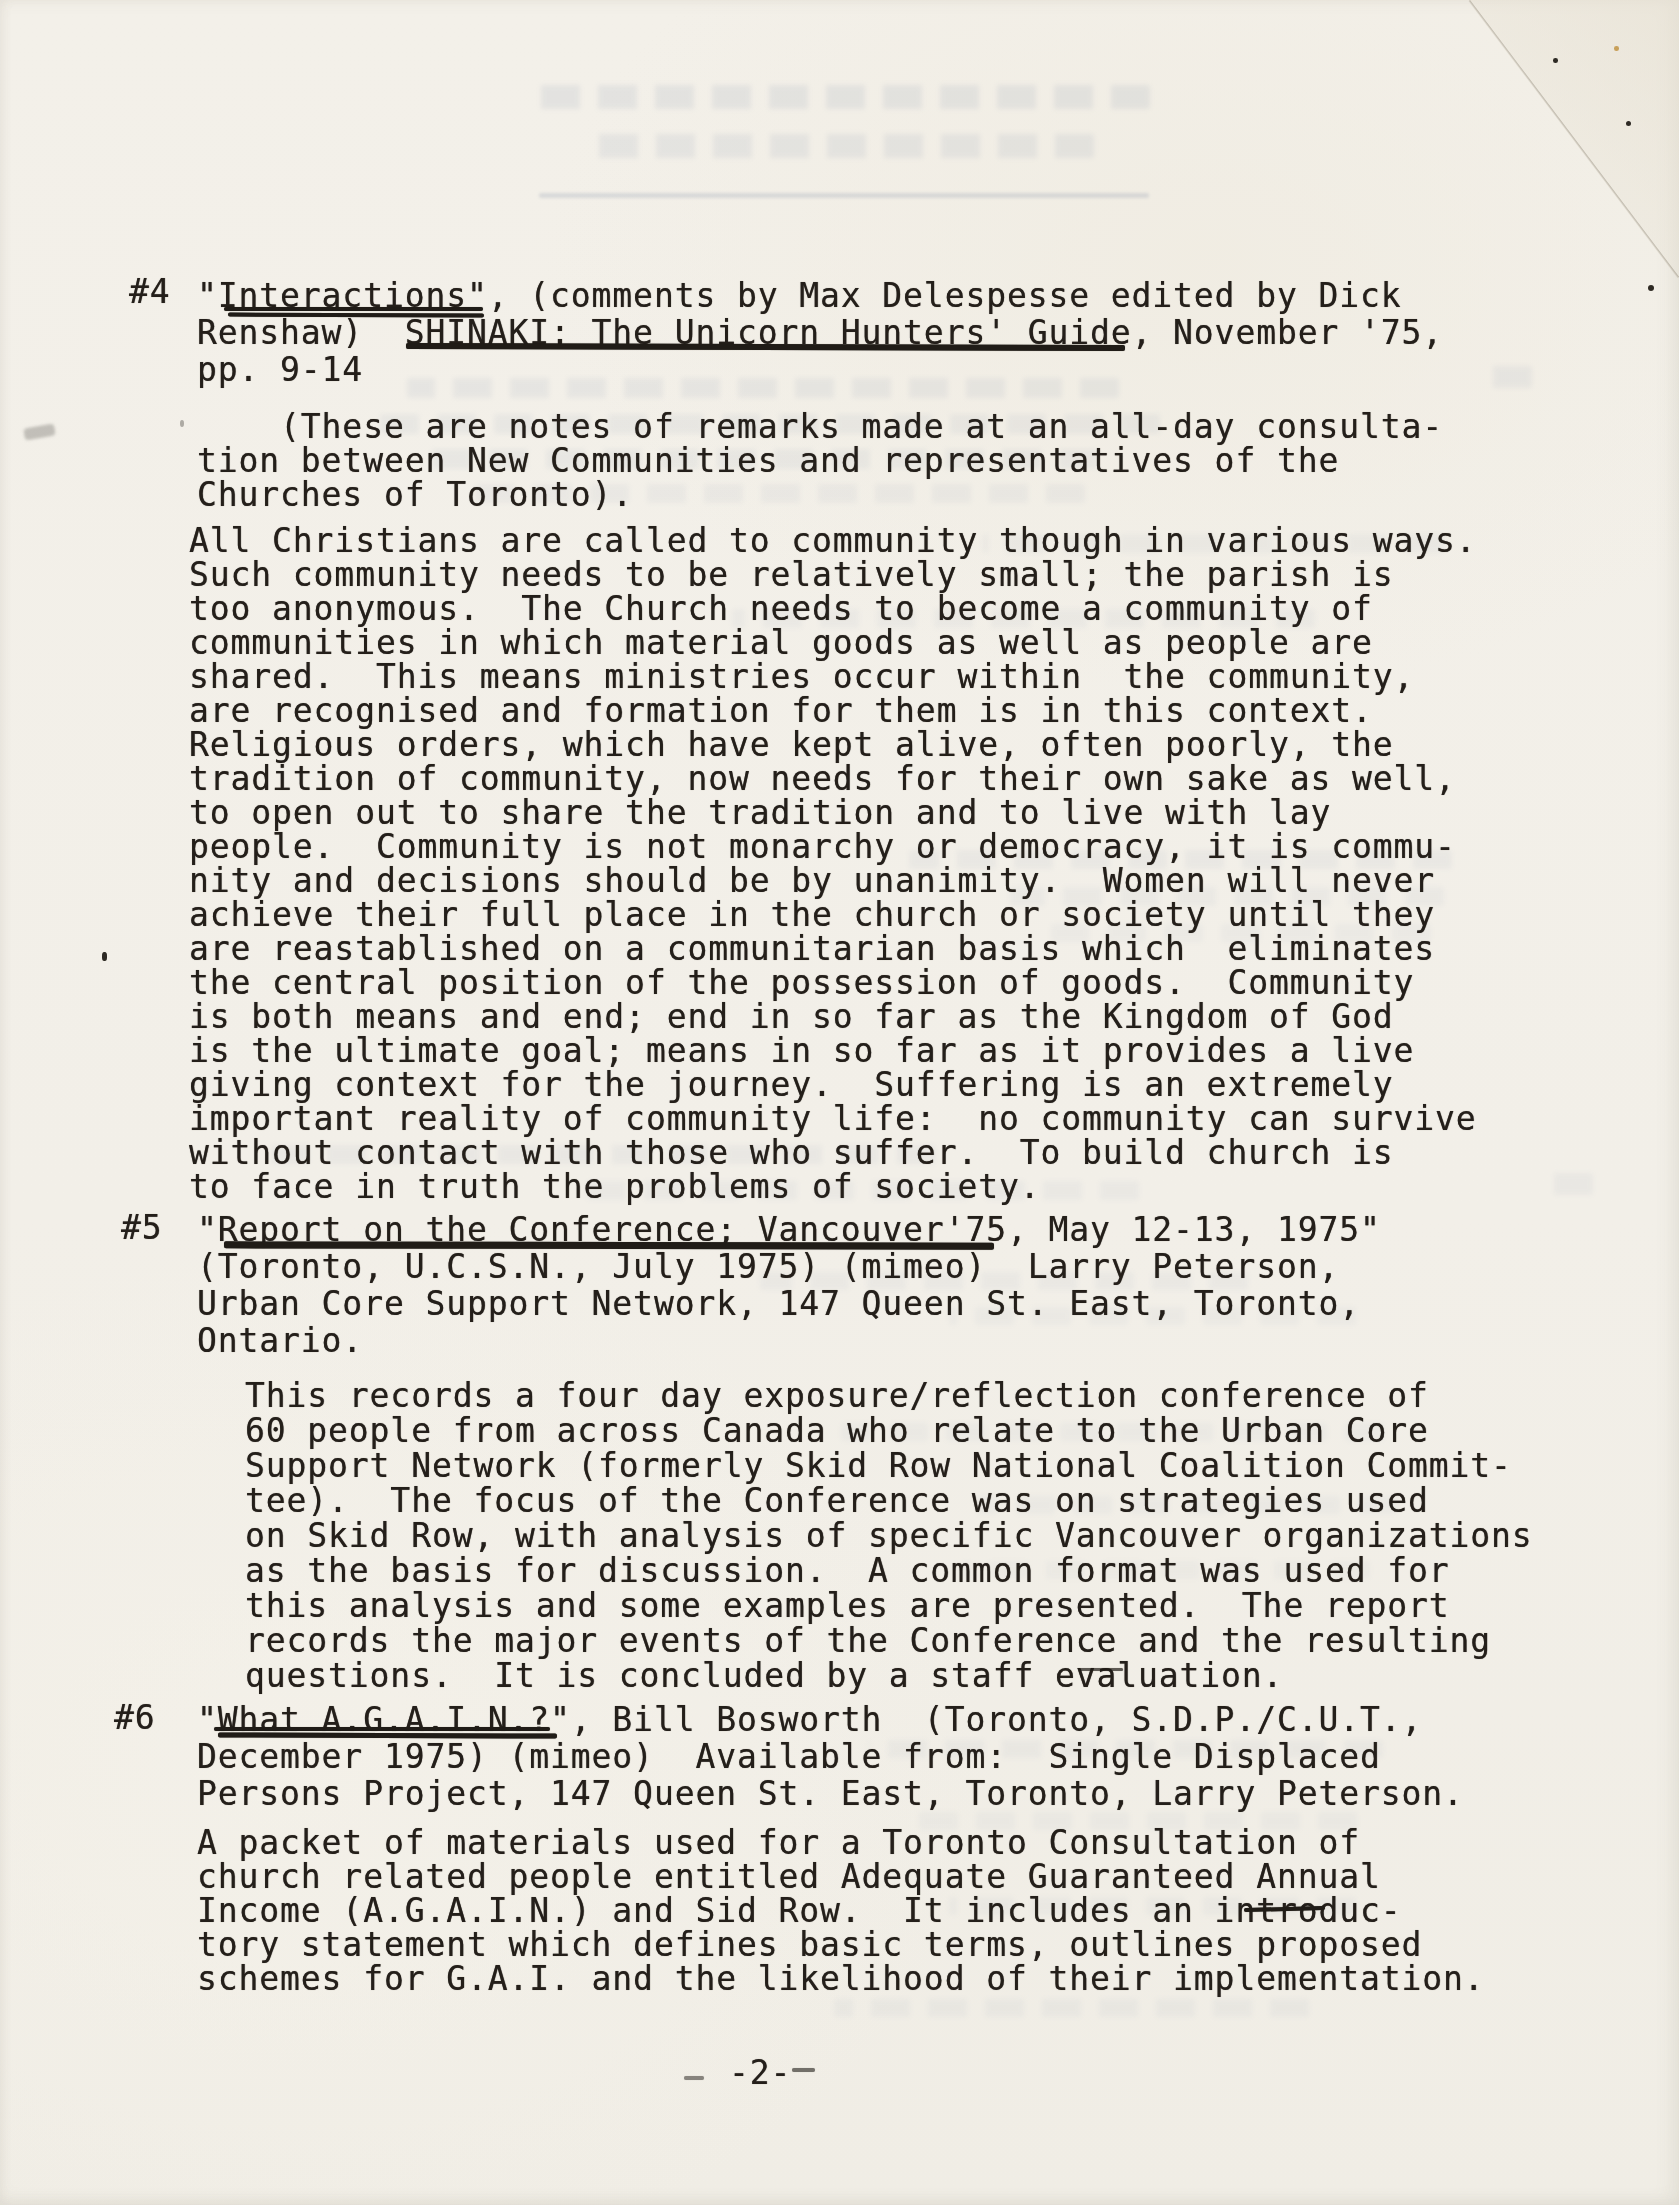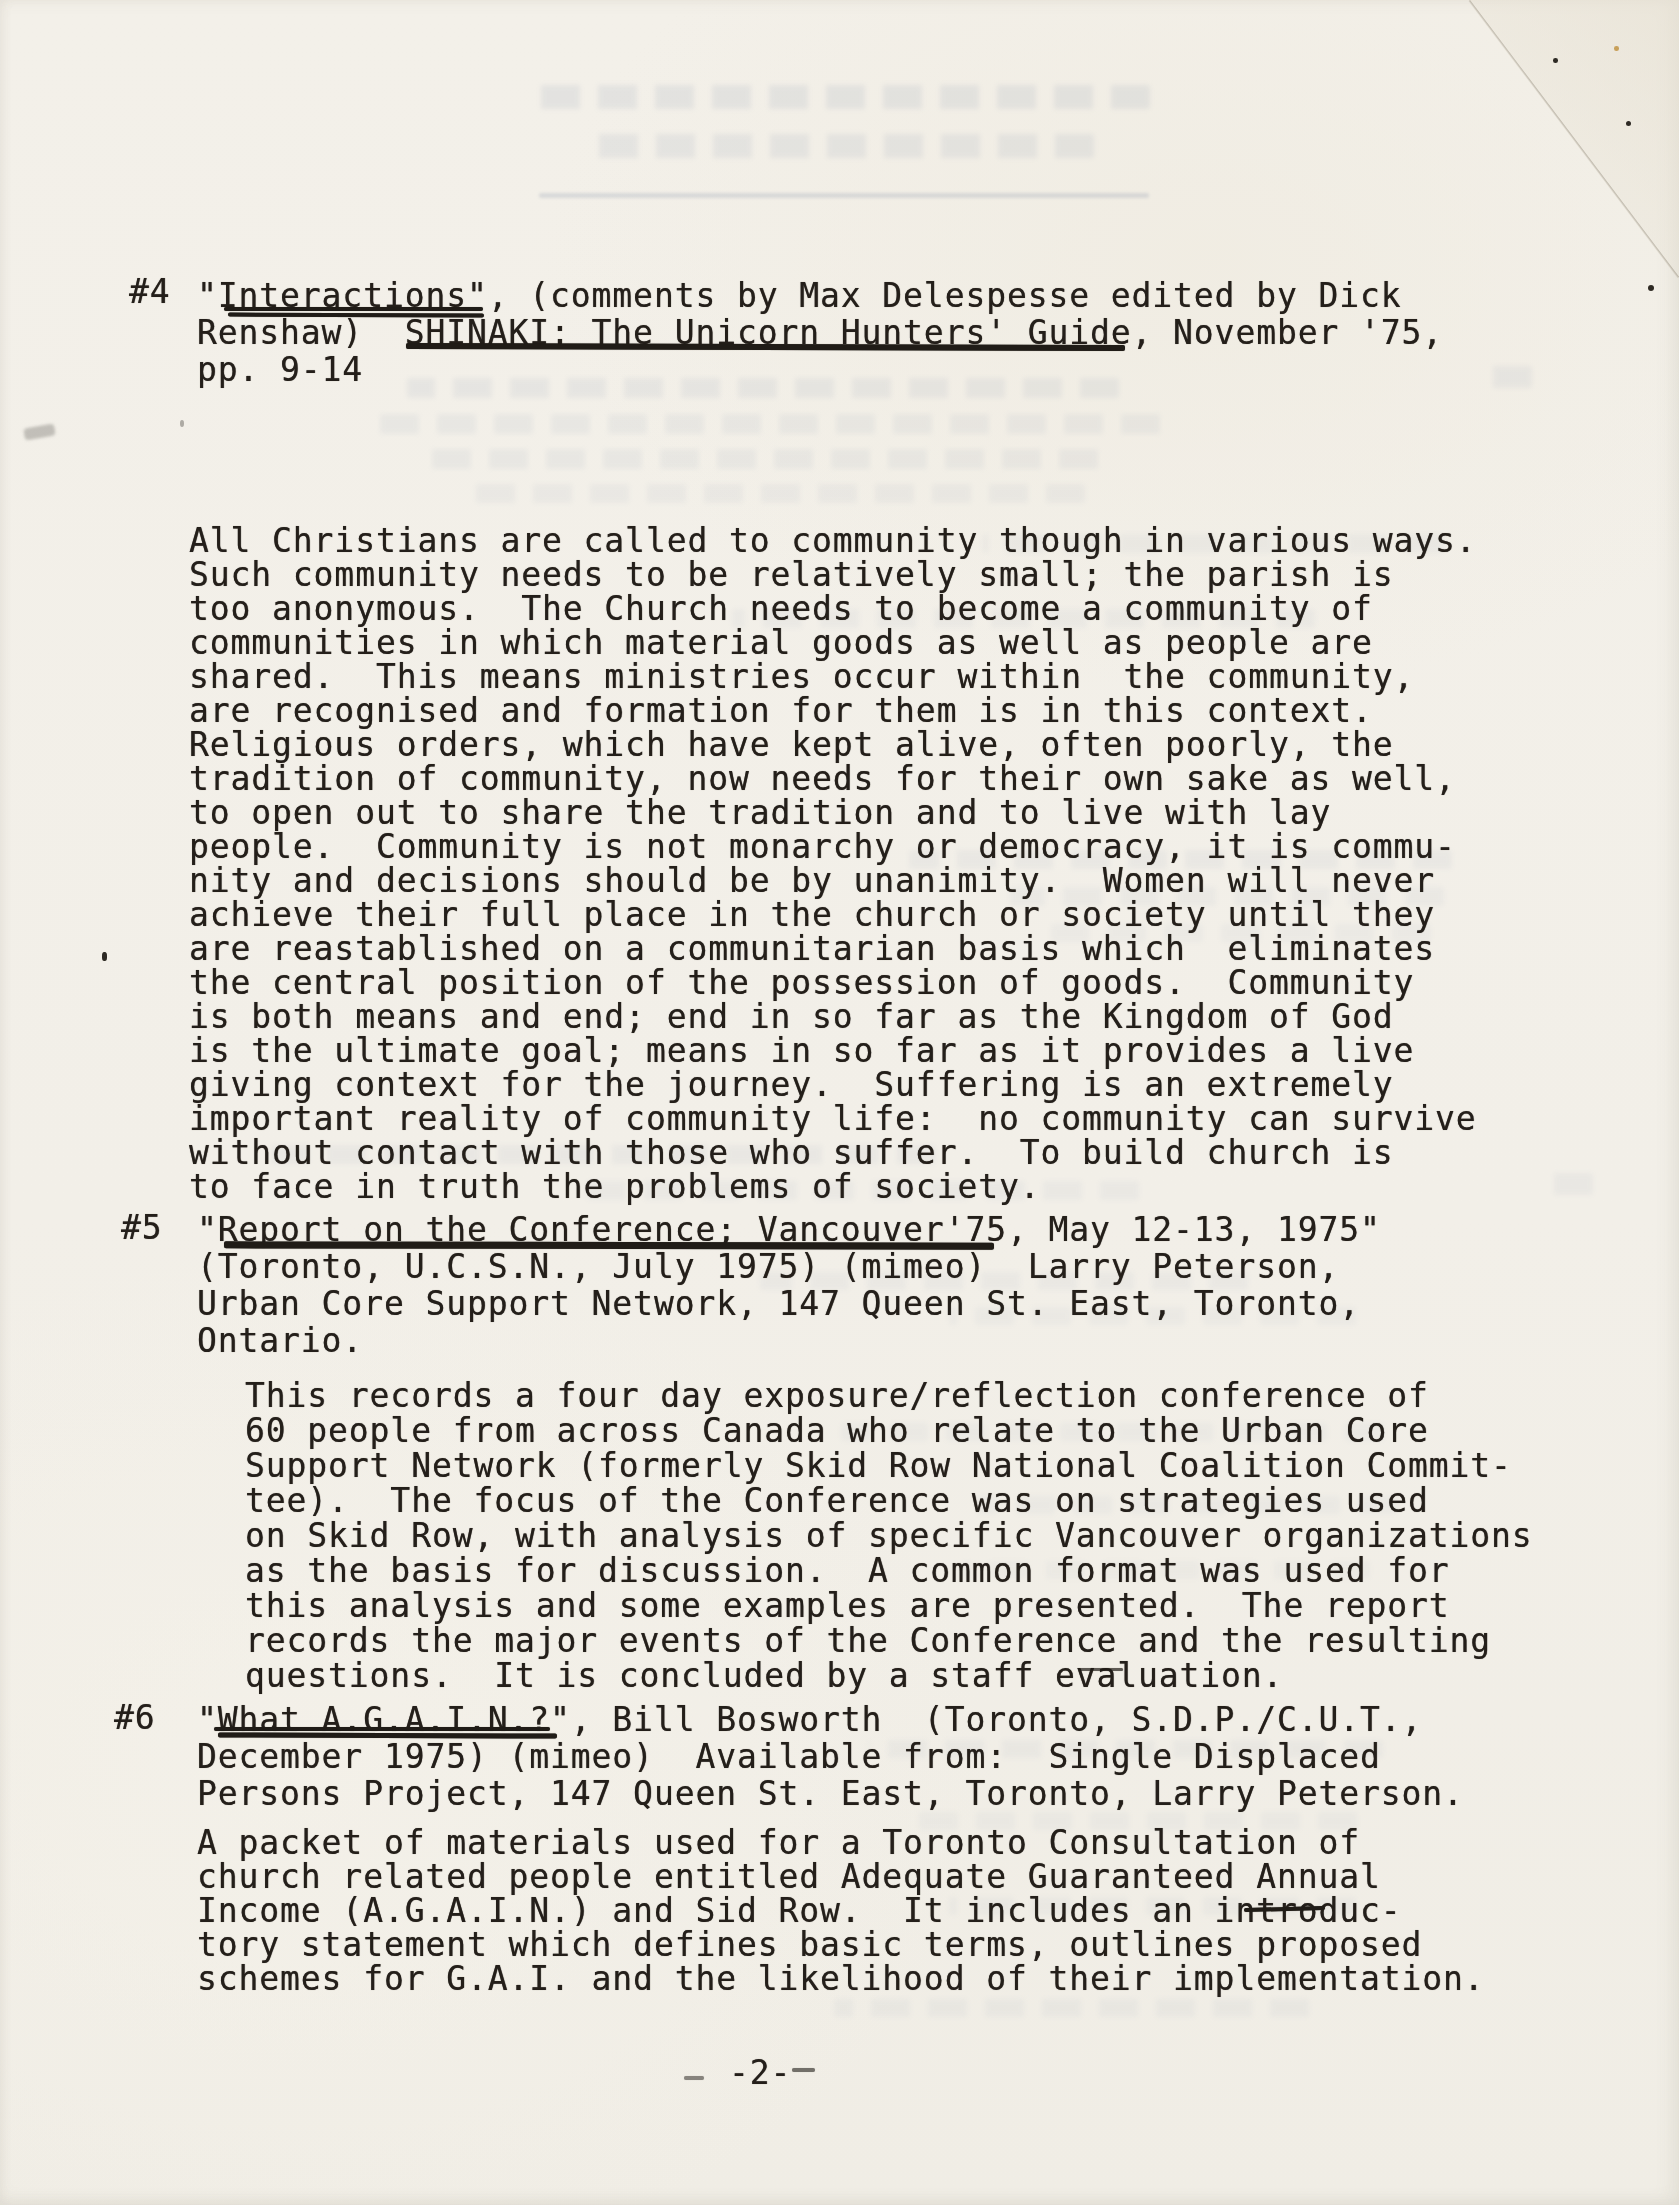--- a/index.html
+++ b/index.html
@@ -78,20 +78,23 @@
   <div class="corner"></div>
   <div class="crease" style="left:1470px;top:0;width:347px;height:2px;transform:rotate(52.95deg);"></div>
 
   <div class="typed" style="left:129px;top:275px;">#4</div>
   <div class="typed" style="left:197px;top:277px;line-height:37px;">"Interactions", (comments by Max Delespesse edited by Dick
 Renshaw)  SHINAKI: The Unicorn Hunters' Guide, November '75,
 pp. 9-14</div>
   <div class="stroke" style="left:224px;top:307px;width:259px;height:4.1px;"></div>
   <div class="stroke" style="left:228px;top:313px;width:256px;height:4.1px;transform:rotate(.2deg);"></div>
   <div class="stroke" style="left:406px;top:344px;width:719px;height:6.1px;transform:rotate(.15deg);"></div>
+  <div class="typed" style="left:197px;top:410px;">    (These are notes of remarks made at an all-day consulta-
+tion between New Communities and representatives of the
+Churches of Toronto).</div>
   <div class="typed" style="left:189px;top:524px;">All Christians are called to community though in various ways.
 Such community needs to be relatively small; the parish is
 too anonymous.  The Church needs to become a community of
 communities in which material goods as well as people are
 shared.  This means ministries occur within  the community,
 are recognised and formation for them is in this context.
 Religious orders, which have kept alive, often poorly, the
 tradition of community, now needs for their own sake as well,
 to open out to share the tradition and to live with lay
 people.  Community is not monarchy or democracy, it is commu-

